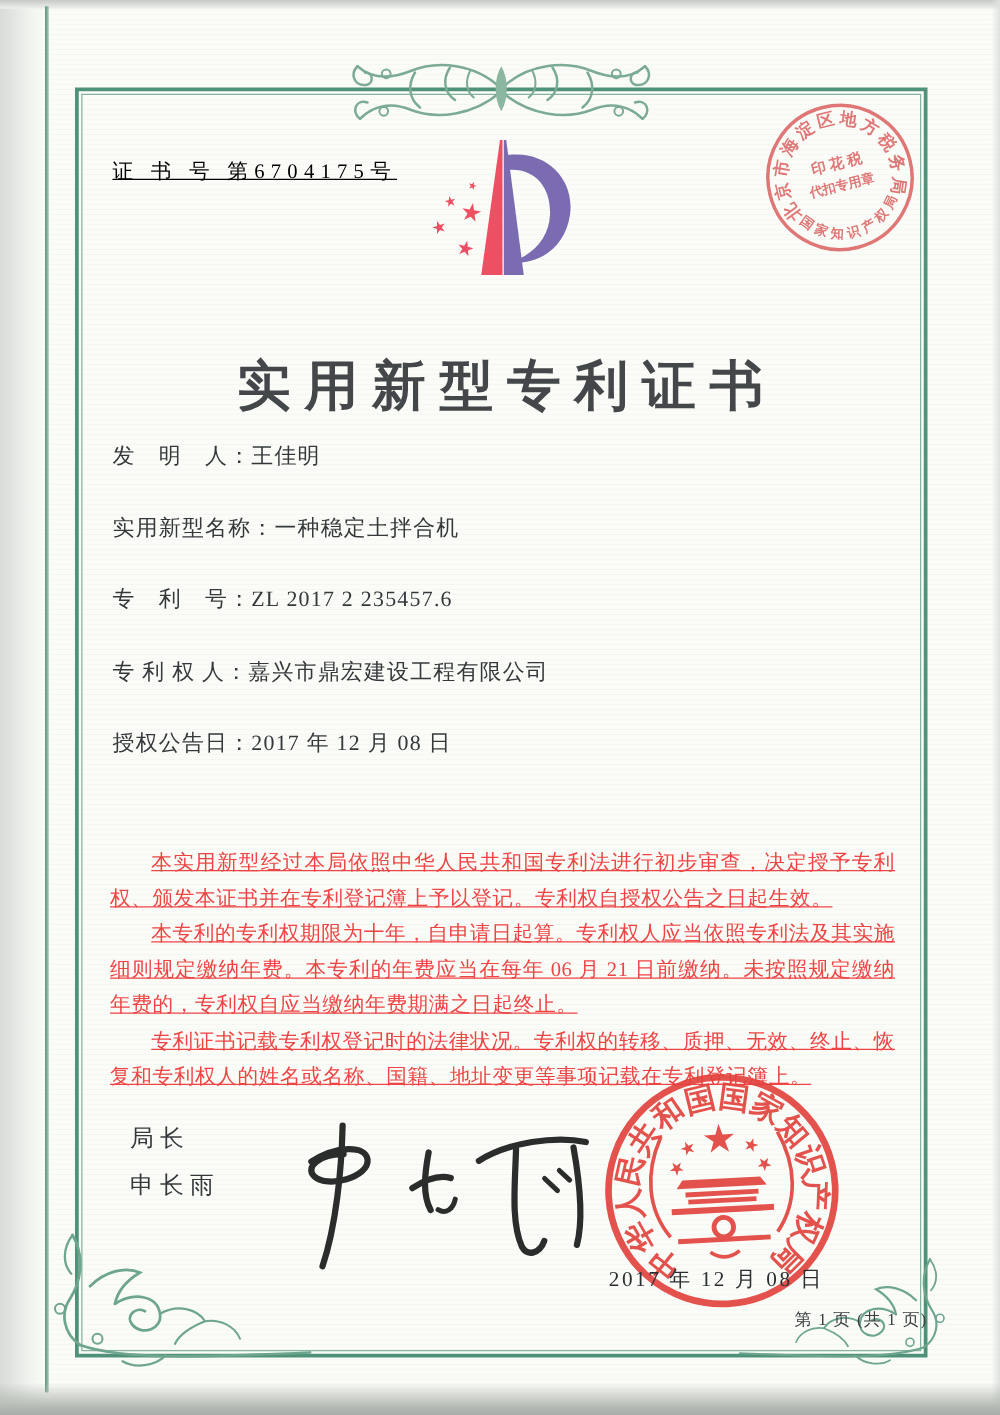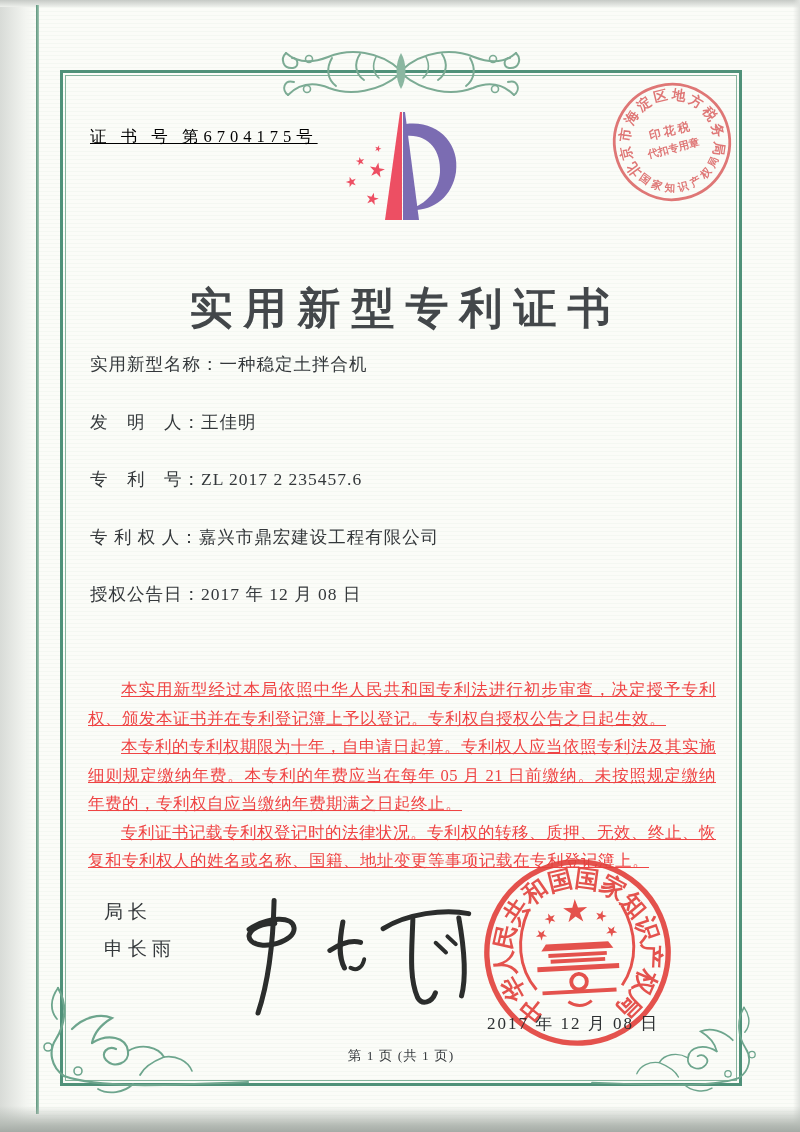--- a/index.html
+++ b/index.html
@@ -50,21 +50,21 @@
   .paragraphs p{margin:0;text-indent:2em;}
 
   .signer{position:absolute;left:104px;top:893px;z-index:3;font-size:19px;letter-spacing:5px;line-height:37px;}
   .signature{position:absolute;left:198px;top:888px;width:292px;height:132px;z-index:3;transform:rotate(-2deg);}
 
   .seal{position:absolute;left:480px;top:855px;width:195px;height:195px;z-index:4;opacity:.9;transform:rotate(-3deg);}
   .seal text{font-family:"Liberation Serif","DejaVu Serif",serif;font-weight:bold;}
 
   .issue-date{position:absolute;left:487px;top:1012px;z-index:5;font-size:17px;letter-spacing:2px;color:#2c2f31;}
 
-  .footer{position:absolute;left:60px;width:682px;top:1047px;z-index:3;text-align:center;font-size:13.5px;letter-spacing:1px;color:#3a3e41;}
+  .footer{position:absolute;left:60px;width:682px;top:1047px;z-index:3;text-align:right;font-size:13.5px;letter-spacing:1px;color:#3a3e41;}
 </style>
 </head>
 <body>
 
 <div class="scene">
 
   <div class="frame">
     <div class="frame-inner"></div>
   </div>
 
@@ -148,39 +148,39 @@
         <text x="156.7" y="147.6" transform="rotate(310.0 156.7 147.6)" font-size="17" text-anchor="middle" dominant-baseline="central">局</text>
       </g>
     <text x="100" y="88" text-anchor="middle" font-size="19" fill="#d95a5a">印 花 税</text>
     <text x="100" y="116" text-anchor="middle" font-size="17" fill="#d95a5a">代扣专用章</text>
   </svg>
 
   <div class="title">实用新型专利证书</div>
 
   <div class="fields">
     <div class="field-row">
+      <span class="field-label">发　明　人：</span><span class="field-value">王佳明</span>
+    </div>
+    <div class="field-row">
       <span class="field-label">实用新型名称：</span><span class="field-value">一种稳定土拌合机</span>
-    </div>
-    <div class="field-row">
-      <span class="field-label">发　明　人：</span><span class="field-value">王佳明</span>
     </div>
     <div class="field-row">
       <span class="field-label">专　利　号：</span><span class="field-value">ZL 2017 2 235457.6</span>
     </div>
     <div class="field-row">
       <span class="field-label">专 利 权 人：</span><span class="field-value">嘉兴市鼎宏建设工程有限公司</span>
     </div>
     <div class="field-row">
       <span class="field-label">授权公告日：</span><span class="field-value">2017 年 12 月 08 日</span>
     </div>
   </div>
 
   <div class="paragraphs">
     <p>本实用新型经过本局依照中华人民共和国专利法进行初步审查，决定授予专利权、颁发本证书并在专利登记簿上予以登记。专利权自授权公告之日起生效。</p>
-    <p>本专利的专利权期限为十年，自申请日起算。专利权人应当依照专利法及其实施细则规定缴纳年费。本专利的年费应当在每年 05 月 21 日前缴纳。未按照规定缴纳年费的，专利权自应当缴纳年费期满之日起终止。</p>
+    <p>本专利的专利权期限为十年，自申请日起算。专利权人应当依照专利法及其实施细则规定缴纳年费。本专利的年费应当在每年 06 月 21 日前缴纳。未按照规定缴纳年费的，专利权自应当缴纳年费期满之日起终止。</p>
     <p>专利证书记载专利权登记时的法律状况。专利权的转移、质押、无效、终止、恢复和专利权人的姓名或名称、国籍、地址变更等事项记载在专利登记簿上。</p>
   </div>
 
   <div class="signer">
     <div>局长</div>
     <div>申长雨</div>
   </div>
 
   <svg class="signature" viewBox="0 0 292 132">
     <g fill="none" stroke="#2b2d2c" stroke-width="5" stroke-linecap="round">

